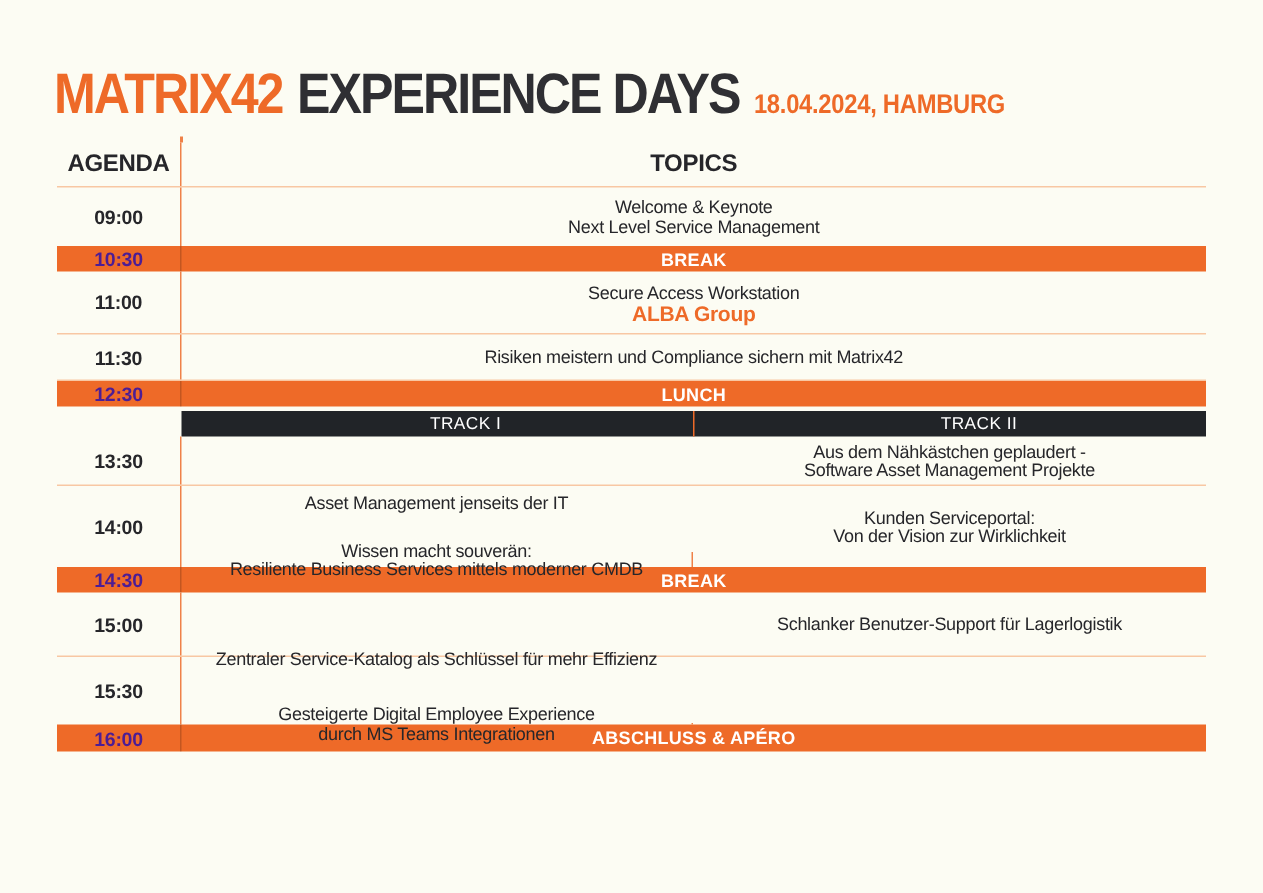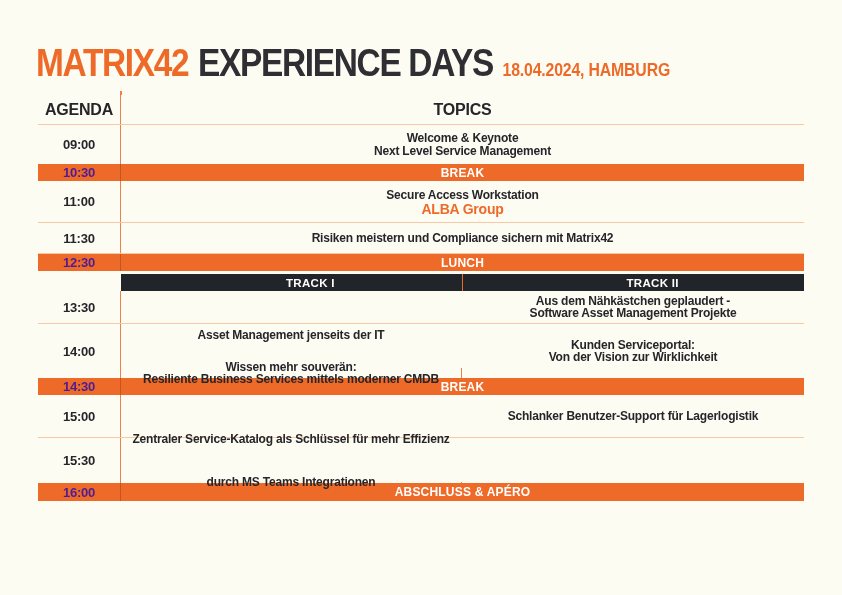--- a/index.html
+++ b/index.html
@@ -49,35 +49,35 @@
   .cell-left{
     width:341px;flex:0 0 341px;
     display:flex;flex-direction:column;align-items:center;justify-content:center;
     text-align:center;border-right:1.5px solid var(--accent-line);margin-top:44px;
   }
   .cell-right{
     flex:1;display:flex;flex-direction:column;align-items:center;justify-content:center;
     text-align:center;
   }
   .t-line{font-size:12px;line-height:12.5px;}
-  .fw-b{font-weight:700;}
-  .fw-m{font-weight:700;}
+  .fw-b{font-weight:400;}
+  .fw-m{font-weight:400;}
   .speaker{font-size:14px;font-weight:700;color:var(--accent);margin-top:3px;line-height:10px;}
   .colhead{font-size:16px;font-weight:700;}
   
   .bar{background:var(--accent);color:#fff;}
   .bar .timecell{border-right:1.5px solid rgba(0,0,0,0.18);color:#4c1d95;}
   .bar-label{flex:1;display:flex;align-items:center;justify-content:center;
     font-size:12px;font-weight:700;letter-spacing:0.2px;}
   
   .trackrow{margin-top:3px;}
   .trackrow .timecell{border-right:none;}
   .trackbar{flex:1;display:flex;background:var(--dark);color:#fff;}
   .trackbar .half{flex:1;display:flex;align-items:center;justify-content:center;
-    font-size:11.5px;font-weight:700;letter-spacing:0.3px;padding-left:38px;}
+    font-size:11.5px;font-weight:400;letter-spacing:0.3px;padding-left:38px;}
   .trackdiv{width:1.5px;background:var(--accent);}
 </style>
 </head>
 <body>
 
 <div class="masthead">
   <span class="brand">MATRIX42</span>
   <span class="evttitle">EXPERIENCE DAYS</span>
   <span class="evtdate">18.04.2024, HAMBURG</span>
 </div>
@@ -140,21 +140,21 @@
     </div>
     <div class="cell-right">
       <span class="t-line fw-m">Aus dem Nähkästchen geplaudert -</span>
       <span class="t-line fw-m">Software Asset Management Projekte</span>
     </div>
   </div>
 
   <div class="row" style="height:54px">
     <div class="timecell">14:00</div>
     <div class="cell-left">
-      <span class="t-line fw-b">Wissen mehr souverän:</span>
+      <span class="t-line fw-b">Wissen macht souverän:</span>
       <span class="t-line fw-b">Resiliente Business Services mittels moderner CMDB</span>
     </div>
     <div class="cell-right">
       <span class="t-line fw-b">Kunden Serviceportal:</span>
       <span class="t-line fw-b">Von der Vision zur Wirklichkeit</span>
     </div>
   </div>
 
   <div class="row bar" style="height:17px">
     <div class="timecell">14:30</div>
@@ -167,20 +167,21 @@
       <span class="t-line fw-m">Zentraler Service-Katalog als Schlüssel für mehr Effizienz</span>
     </div>
     <div class="cell-right">
       <span class="t-line fw-m">Schlanker Benutzer-Support für Lagerlogistik</span>
     </div>
   </div>
 
   <div class="row" style="height:45px">
     <div class="timecell">15:30</div>
     <div class="cell-left">
+      <span class="t-line fw-b">Gesteigerte Digital Employee Experience</span>
       <span class="t-line fw-b">durch MS Teams Integrationen</span>
     </div>
     <div class="cell-right"></div>
   </div>
 
   <div class="row bar" style="height:18px">
     <div class="timecell">16:00</div>
     <div class="bar-label">ABSCHLUSS &amp; APÉRO</div>
   </div>
 

